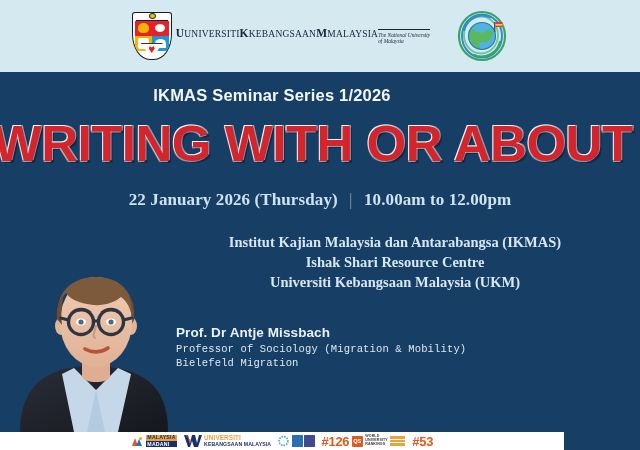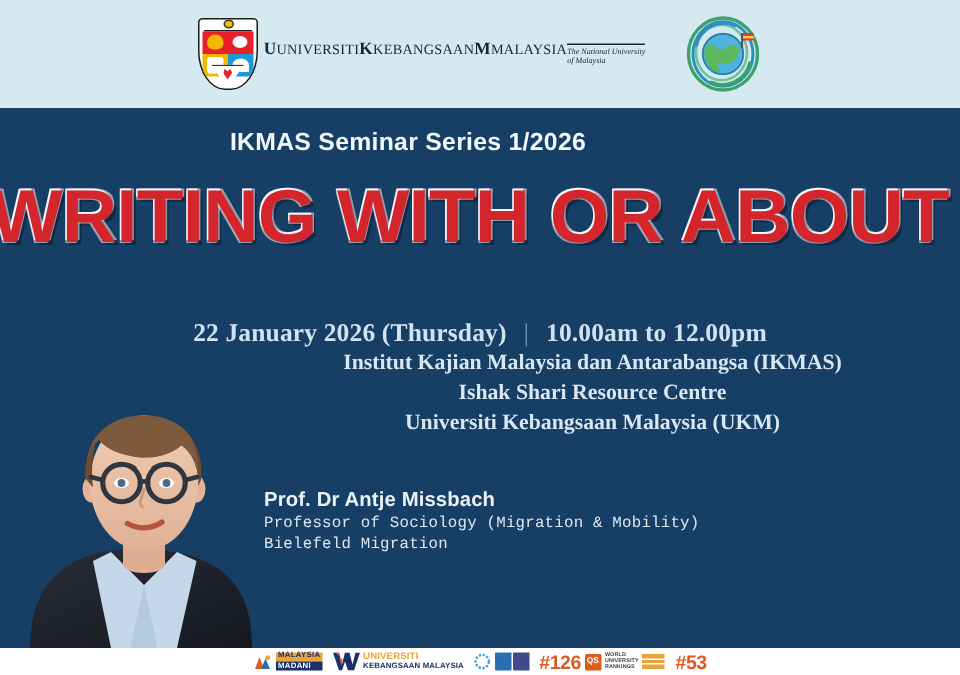--- a/index.html
+++ b/index.html
@@ -177,21 +177,20 @@
   .datetime {
     position: absolute;
     left: 0; top: 190px;
     width: 640px;
     text-align: center;
     font-family: "Liberation Serif", serif;
     font-size: 17px;
     font-weight: bold;
     color: #CFE3F0;
     letter-spacing: .1px;
-    margin-top: 22px;
   }
   .datetime .sep {
     display: inline-block;
     margin: 0 7px;
     color: #7d9ab4;
     font-weight: normal;
   }
 
   .venue {
     position: absolute;
@@ -233,21 +232,21 @@
     position: absolute;
     left: 10px; bottom: 18px;
     width: 172px;
     height: 168px;
   }
 
   
   .footer {
     position: absolute;
     left: 0; bottom: 0;
-    width: 640px;
+    width: 564px;
     height: 18px;
     background: #ffffff;
     display: flex;
     align-items: center;
     justify-content: center;
     gap: 7px;
     overflow: hidden;
   }
   .f-item { display: flex; align-items: center; gap: 2.5px; }
 

